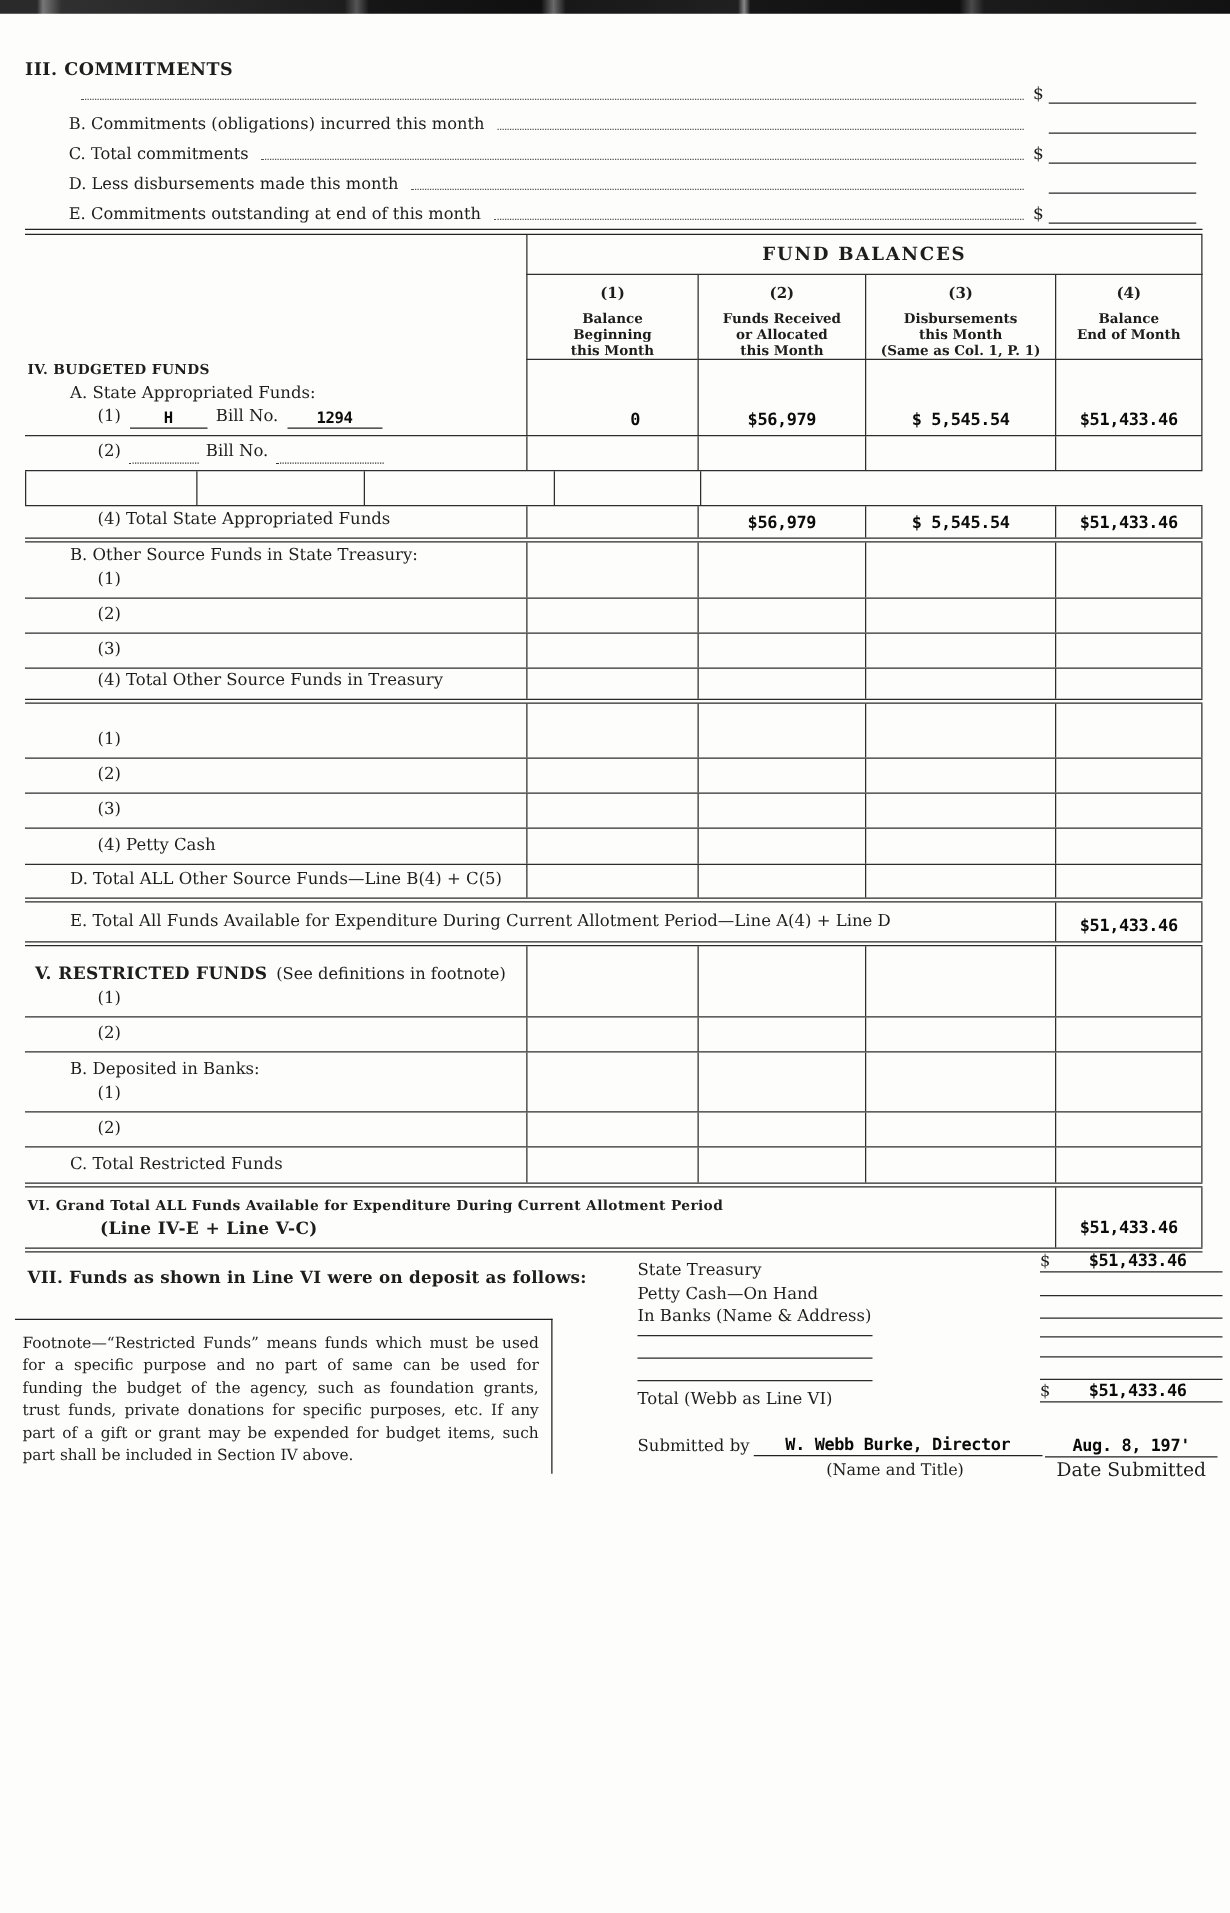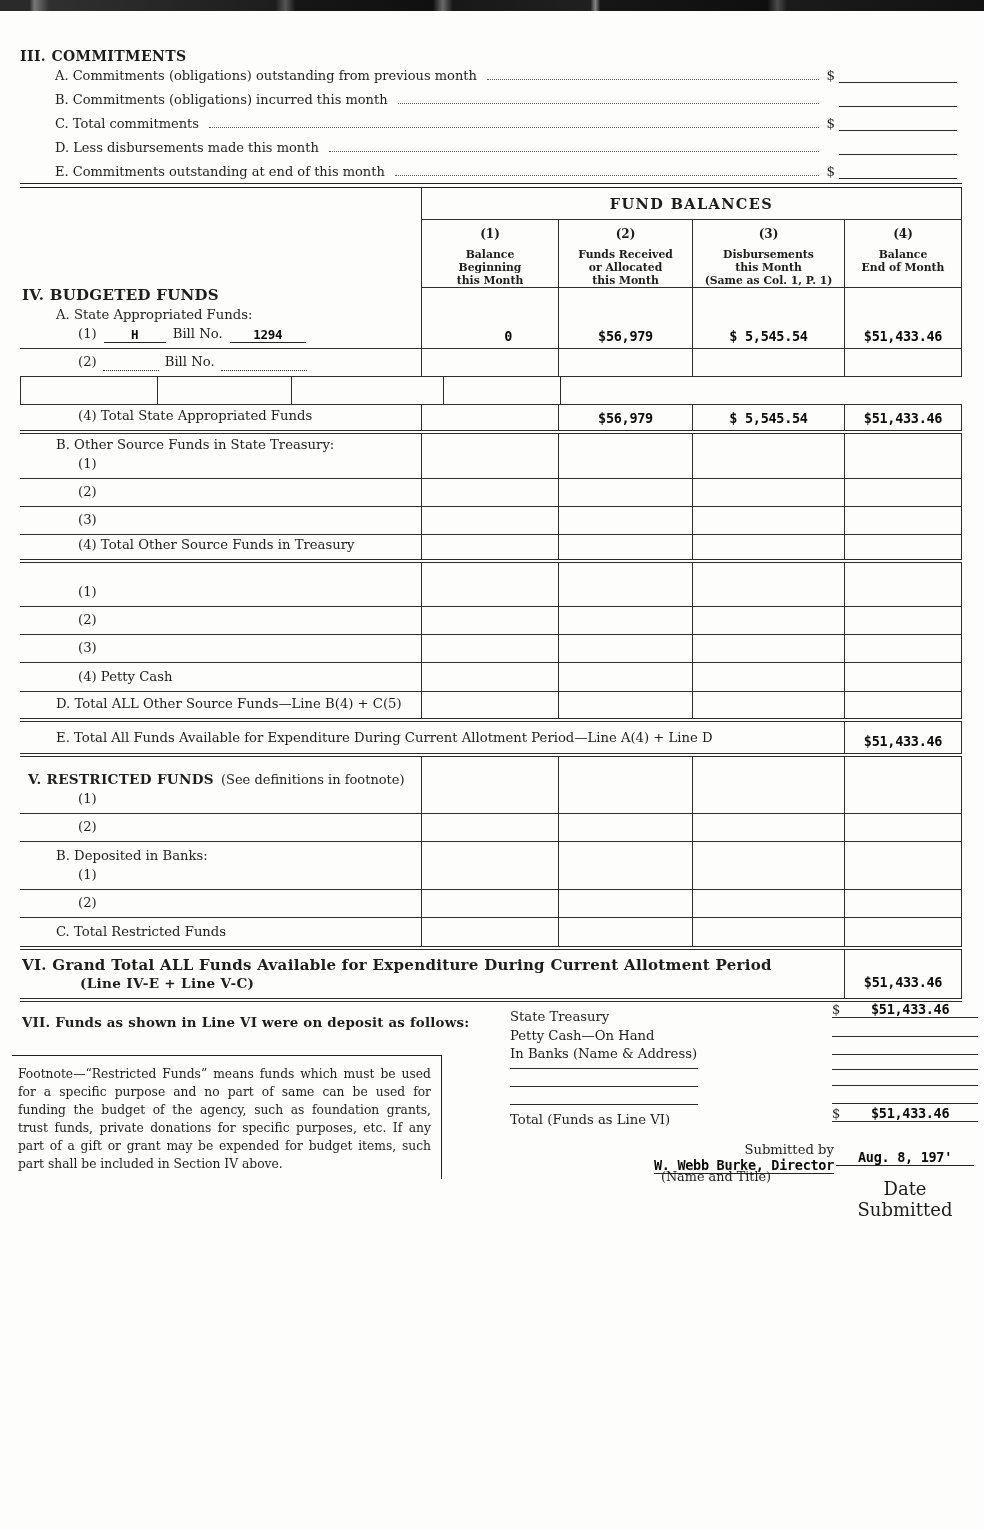--- a/index.html
+++ b/index.html
@@ -33,21 +33,21 @@
   .w1{width:137px;}.w2{width:134px;}.w3{width:152px;}
   .w4{width:118px;border-right:1.3px solid #2e2e2e;}
   .lab{width:401px;box-sizing:border-box;display:flex;flex-direction:column;justify-content:flex-end;
        padding:0 4px 5px 0;font-size:13.2px;line-height:19px;}
   .labwide{width:824px;box-sizing:border-box;display:flex;flex-direction:column;justify-content:flex-end;
        padding:0 4px 6px 0;font-size:13.2px;line-height:18px;}
   .c{box-sizing:border-box;border-left:1.3px solid #2e2e2e;display:flex;align-items:flex-end;justify-content:center;padding-bottom:4px;}
   .c.cr{justify-content:flex-end;padding-right:46px;}
   .ind1{padding-left:36px;}
   .ind2{padding-left:58px;}
-  .secline{padding-left:2px;font-weight:bold;font-size:15px;letter-spacing:.3px;}
+  .secline{padding-left:2px;font-weight:bold;font-size:11px;letter-spacing:.3px;}
   .vhl{padding-left:8px;}
   .bold{font-weight:bold;font-size:13.6px;letter-spacing:.3px;}
   .note{margin-left:7px;font-weight:normal;font-size:13px;letter-spacing:0;}
   .tv{font-family:"DejaVu Sans Mono","Liberation Mono",monospace;font-weight:bold;font-size:13.5px;
       color:#0b0b0b;letter-spacing:-.3px;white-space:pre;}
   .tvs{font-size:12.5px;}
   .fill{display:inline-block;border-bottom:1.6px solid #222;text-align:center;margin:0 7px;vertical-align:bottom;line-height:15px;min-height:15px;}
   .fa{width:62px;}.fb{width:76px;}
   .dash{display:inline-block;border-bottom:1.6px dotted #333;margin:0 6px;vertical-align:bottom;height:14px;}
   .da{width:56px;}.db{width:86px;}
@@ -56,42 +56,41 @@
   .bottom{position:relative;height:500px;font-size:13.2px;}
   .viih{position:absolute;left:2px;top:12px;font-weight:bold;font-size:13.4px;letter-spacing:.2px;}
   .dep{position:absolute;left:490px;top:6px;}
   .depl{line-height:18.6px;font-size:13.2px;}
   .bline{position:absolute;left:490px;width:188px;height:0;border-bottom:1.4px solid #2a2a2a;}
   .totlab{position:absolute;left:490px;top:110px;font-size:13.2px;}
   .mline{position:absolute;left:812px;width:146px;height:20px;border-bottom:1.6px solid #2a2a2a;
          display:flex;align-items:flex-end;}
   .mdol{font-size:13px;padding-right:2px;}
   .mval{flex:1;text-align:center;}
-  .submitted{position:absolute;left:490px;top:140px;width:324px;height:23px;display:flex;align-items:flex-end;flex-direction:column;}
+  .submitted{position:absolute;left:490px;top:140px;width:324px;height:23px;display:flex;align-items:flex-end;}
   .sblab{font-size:13.2px;white-space:nowrap;}
   .sigline{flex:1;border-bottom:1.4px solid #222;text-align:center;margin-left:3px;}
   .namecap{position:absolute;left:576px;top:167px;width:240px;text-align:center;font-size:12.8px;}
   .dateblk{position:absolute;left:816px;top:140px;width:138px;}
   .dateval{height:23px;border-bottom:1.4px solid #222;display:flex;align-items:flex-end;justify-content:center;}
-  .datecap{text-align:center;font-size:18px;margin-top:12px;}
+  .datecap{text-align:center;font-size:15px;margin-top:1px;}
   .footnote{position:absolute;left:-8px;top:53px;width:430px;box-sizing:border-box;height:124px;
             border-top:1.7px solid #1f1f1f;border-right:1.7px solid #1f1f1f;
             padding:9px 10px 0 6px;font-size:12.3px;line-height:18px;text-align:justify;}
 </style>
 </head>
 <body>
 
 <div class="scanbar"></div>
 
 <div class="form">
 
   <div class="s3">
     <div class="s3h">III. COMMITMENTS</div>
     <div class="s3r" style="top:27px">
-      <span>A. Commitments (obligations) outstanding from previous month</span>
       <span class="lead"></span>
       <span class="dol">$</span>
       <span class="blankline"></span>
     </div>
     <div class="s3r" style="top:51px">
       <span>B. Commitments (obligations) incurred this month</span>
       <span class="lead"></span>
       <span class="dol"></span>
       <span class="blankline"></span>
     </div>
@@ -355,21 +354,21 @@
     <div class="viih">VII. Funds as shown in Line VI were on deposit as follows:</div>
 
     <div class="dep">
       <div class="depl">State Treasury</div>
       <div class="depl">Petty Cash—On Hand</div>
       <div class="depl">In Banks (Name &amp; Address)</div>
     </div>
     <div class="bline" style="top:66px"></div>
     <div class="bline" style="top:84px"></div>
     <div class="bline" style="top:102px"></div>
-    <div class="totlab">Total (Funds as Line VI)</div>
+    <div class="totlab">Total (Webb as Line VI)</div>
 
     <div class="mline" style="top:-5px">
       <span class="mdol">$</span>
       <span class="mval tv">$51,433.46</span>
     </div>
     <div class="mline" style="top:14px">
       <span class="mdol"></span>
       <span class="mval tv"></span>
     </div>
     <div class="mline" style="top:32px">

